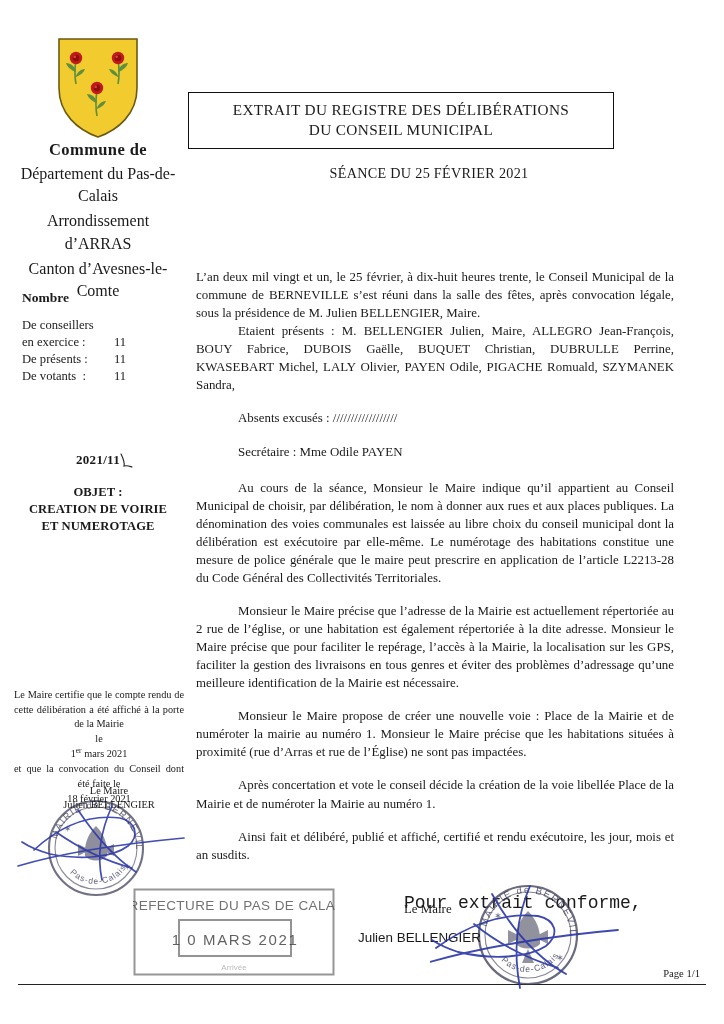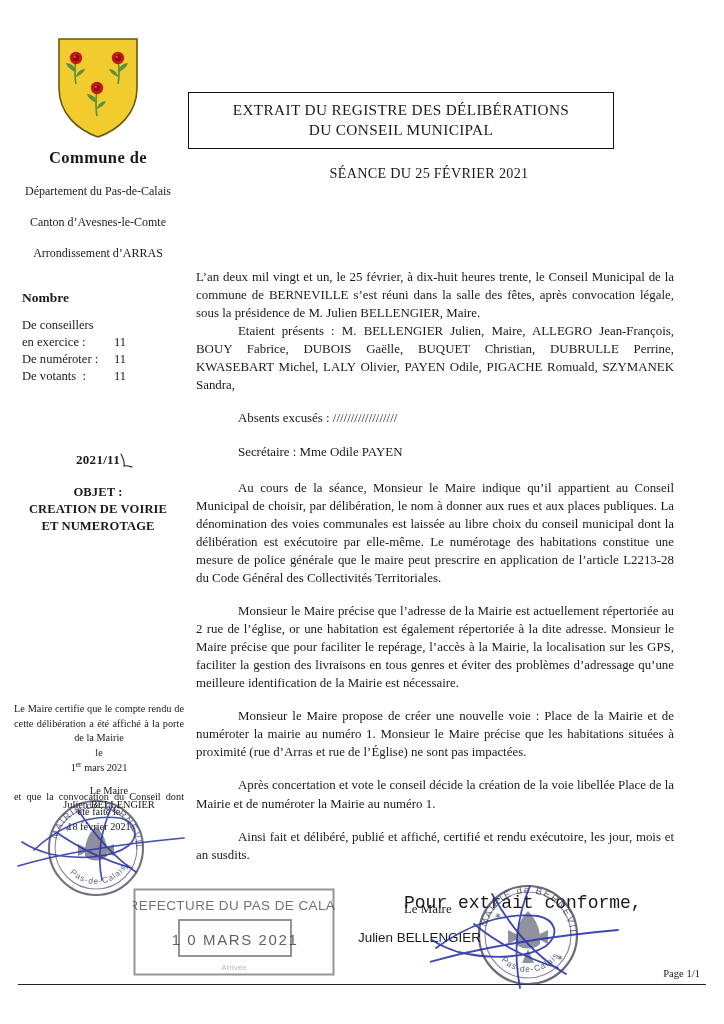--- a/index.html
+++ b/index.html
@@ -36,33 +36,32 @@
     width: 84px;
     height: 104px;
     margin: 0 auto;
     display: block;
   }
 
   .commune-line1 {
     font-size: 16.5px;
     font-weight: bold;
     letter-spacing: 0.4px;
-    margin-top: 8px;
     line-height: 1.25;
   }
   .commune-line2 {
     font-size: 18px;
     font-weight: bold;
     letter-spacing: 0.6px;
     line-height: 1.2;
   }
   .commune-sub {
-    font-size: 12px;
+    font-size: 16px;
     line-height: 1.42;
-    margin-top: 14px;
+    margin-top: 2px;
   }
 
   .nombre-block {
     position: absolute;
     left: 22px;
     top: 270px;
     width: 165px;
     text-align: left;
   }
   .nombre-title {
@@ -112,21 +111,21 @@
 
   .certif-block {
     position: absolute;
     left: 14px;
     top: 688px;
     width: 170px;
     text-align: center;
     font-size: 10.3px;
     line-height: 1.42;
   }
-  .certif-just { text-align: justify; text-align-last: center; margin-top: 14px; }
+  .certif-just { text-align: justify; text-align-last: center; }
   .certif-bold { font-weight: normal; }
   .sup { font-size: 7.4px; vertical-align: super; }
 
   .left-sign {
     position: absolute;
     left: 34px;
     top: 784px;
     width: 150px;
     text-align: center;
     font-size: 10.4px;
@@ -305,33 +304,33 @@
         <path d="M0 15 C-6 13 -9 9 -10 6 C-5 6 -1 10 0 14 Z" fill="#5E8F3E"></path>
         <path d="M0 21 C5 19 8 16 9 13 C4 13 1 17 0 20 Z" fill="#5E8F3E"></path>
         <circle cx="0" cy="0" r="6.2" fill="#C21A1A"></circle>
         <circle cx="0" cy="0" r="3.3" fill="#8E0F0F"></circle>
         <circle cx="-1.3" cy="-1.3" r="1.3" fill="#E04343"></circle>
       </g>
     </svg>
 
     <div class="commune-line1">Commune de</div>
     <div class="commune-sub">Département du Pas-de-Calais</div>
+    <div class="commune-sub">Arrondissement d’ARRAS</div>
     <div class="commune-sub">Canton d’Avesnes-le-Comte</div>
-    <div class="commune-sub">Arrondissement d’ARRAS</div>
   </div>
 
   <div class="nombre-block">
     <div class="nombre-title">Nombre</div>
     <div class="nombre-plain">De conseillers</div>
     <div class="nombre-row">
       <span class="nombre-label">en exercice :</span>
       <span class="nombre-value">11</span>
     </div>
     <div class="nombre-row">
-      <span class="nombre-label">De numéroter :</span>
+      <span class="nombre-label">De présents :</span>
       <span class="nombre-value">11</span>
     </div>
     <div class="nombre-row">
       <span class="nombre-label">De votants  :</span>
       <span class="nombre-value">11</span>
     </div>
   </div>
 
   <div class="ref-number">2021/11</div>
   <svg class="ref-mark" viewBox="0 0 16 18" aria-hidden="true">

